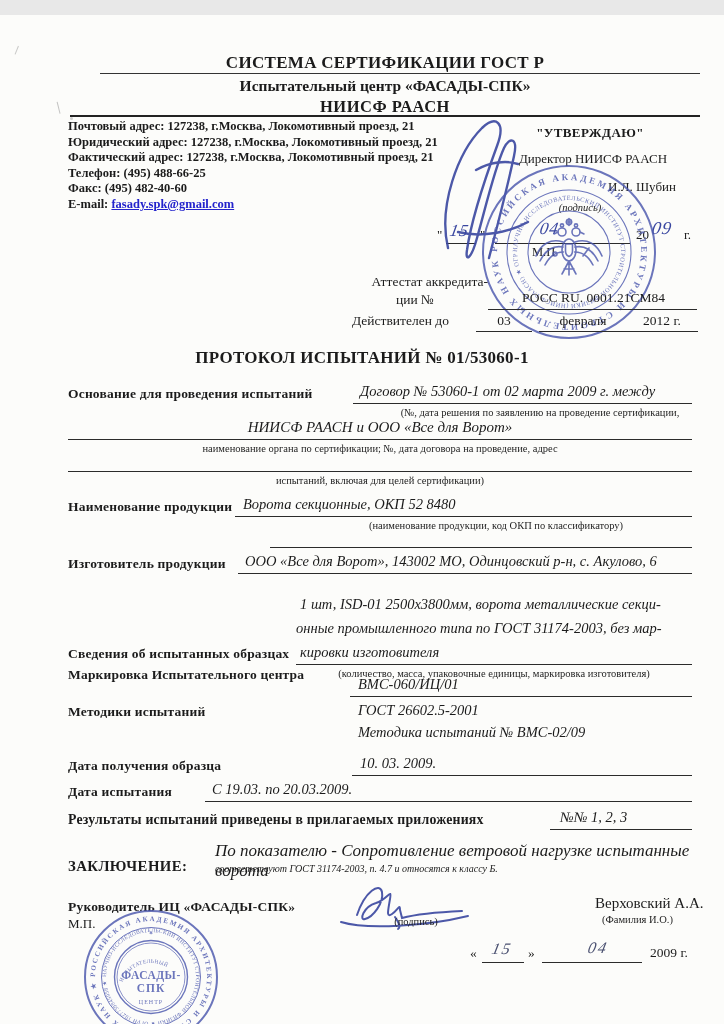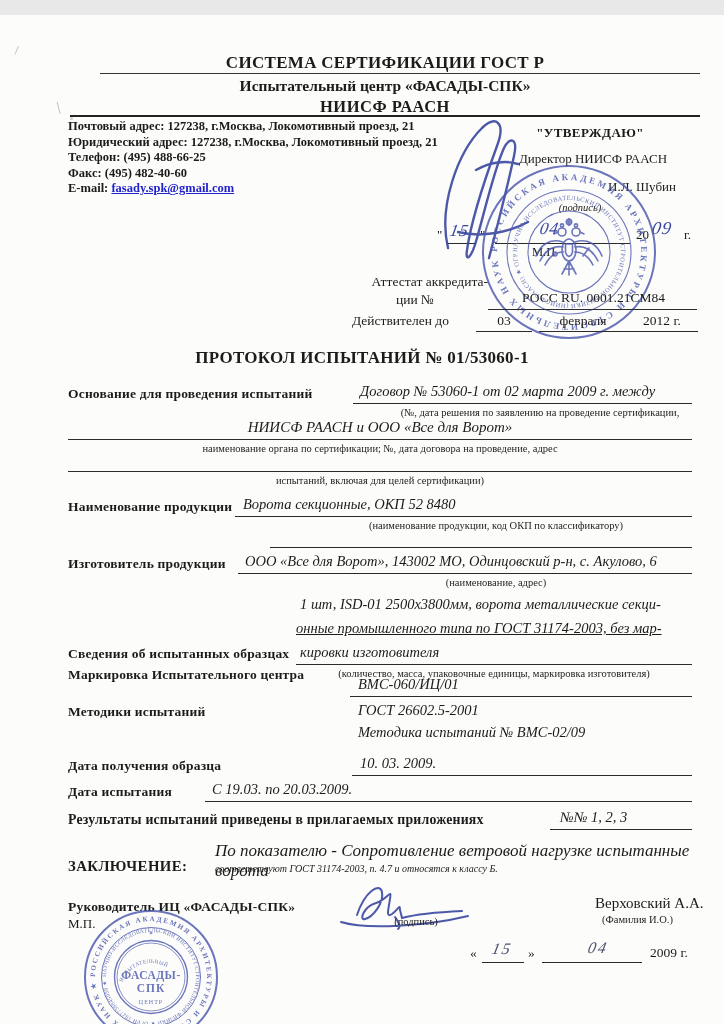--- a/index.html
+++ b/index.html
@@ -37,20 +37,21 @@
 
   <div class="abs b ctr" style="left:70px;top:38px;width:630px;font-size:17px;letter-spacing:.3px;">СИСТЕМА СЕРТИФИКАЦИИ ГОСТ Р</div>
   <div class="abs thin" style="left:100px;top:58px;width:600px;"></div>
   <div class="abs b ctr" style="left:70px;top:62px;width:630px;font-size:15.5px;">Испытательный центр «ФАСАДЫ-СПК»</div>
   <div class="abs b ctr" style="left:70px;top:82px;width:630px;font-size:16.5px;letter-spacing:.5px;">НИИСФ РААСН</div>
   <div class="abs thick" style="left:70px;top:100px;width:630px;"></div>
 
   <div class="abs addr" style="left:68px;top:104px;width:400px;">
     <div>Почтовый адрес: 127238, г.Москва, Локомотивный проезд, 21</div>
     <div>Юридический адрес: 127238, г.Москва, Локомотивный проезд, 21</div>
+    <div>Фактический адрес: 127238, г.Москва, Локомотивный проезд, 21</div>
     <div>Телефон: (495) 488-66-25</div>
     <div>Факс: (495) 482-40-60</div>
     <div>
       <span>E-mail:</span>
       <a class="email" href="#">fasady.spk@gmail.com</a>
     </div>
   </div>
 
   <div class="abs b ctr" style="left:505px;top:110px;width:170px;font-size:13px;letter-spacing:.4px;">"УТВЕРЖДАЮ"</div>
   <div class="abs ctr" style="left:498px;top:136px;width:190px;font-size:13px;">Директор  НИИСФ РААСН</div>
@@ -141,24 +142,23 @@
   <div class="abs lbl" style="left:68px;top:484px;">Наименование продукции</div>
   <div class="abs val" style="left:243px;top:481px;">Ворота секционные, ОКП 52 8480</div>
   <div class="abs ul" style="left:235px;top:501px;width:457px;"></div>
   <div class="abs cap ctr" style="left:300px;top:505px;width:392px;">(наименование продукции,  код ОКП по классификатору)</div>
 
   <div class="abs ul" style="left:270px;top:532px;width:422px;"></div>
 
   <div class="abs lbl" style="left:68px;top:541px;">Изготовитель продукции</div>
   <div class="abs val" style="left:245px;top:538px;">ООО «Все для Ворот», 143002 МО, Одинцовский р-н, с. Акулово, 6</div>
   <div class="abs ul" style="left:238px;top:558px;width:454px;"></div>
-  <div class="abs cap ctr" style="left:300px;top:562px;width:392px;">(наименование, адрес)</div>
 
   <div class="abs val" style="left:300px;top:581px;">1 шт, ISD-01 2500х3800мм, ворота металлические секци-</div>
-  <div class="abs val" style="left:296px;top:605px;text-decoration:underline;">онные промышленного типа по ГОСТ 31174-2003, без мар-</div>
+  <div class="abs val" style="left:296px;top:605px;">онные промышленного типа по ГОСТ 31174-2003, без мар-</div>
   <div class="abs lbl" style="left:68px;top:631px;">Сведения об испытанных образцах</div>
   <div class="abs val" style="left:300px;top:629px;">кировки изготовителя</div>
   <div class="abs ul" style="left:296px;top:649px;width:396px;"></div>
   <div class="abs cap ctr" style="left:296px;top:653px;width:396px;">(количество, масса, упаковочные единицы, маркировка изготовителя)</div>
 
   <div class="abs lbl" style="left:68px;top:652px;">Маркировка Испытательного центра</div>
   <div class="abs val" style="left:358px;top:661px;">ВМС-060/ИЦ/01</div>
   <div class="abs ul" style="left:350px;top:681px;width:342px;"></div>
 
   <div class="abs lbl" style="left:68px;top:689px;">Методики испытаний</div>

